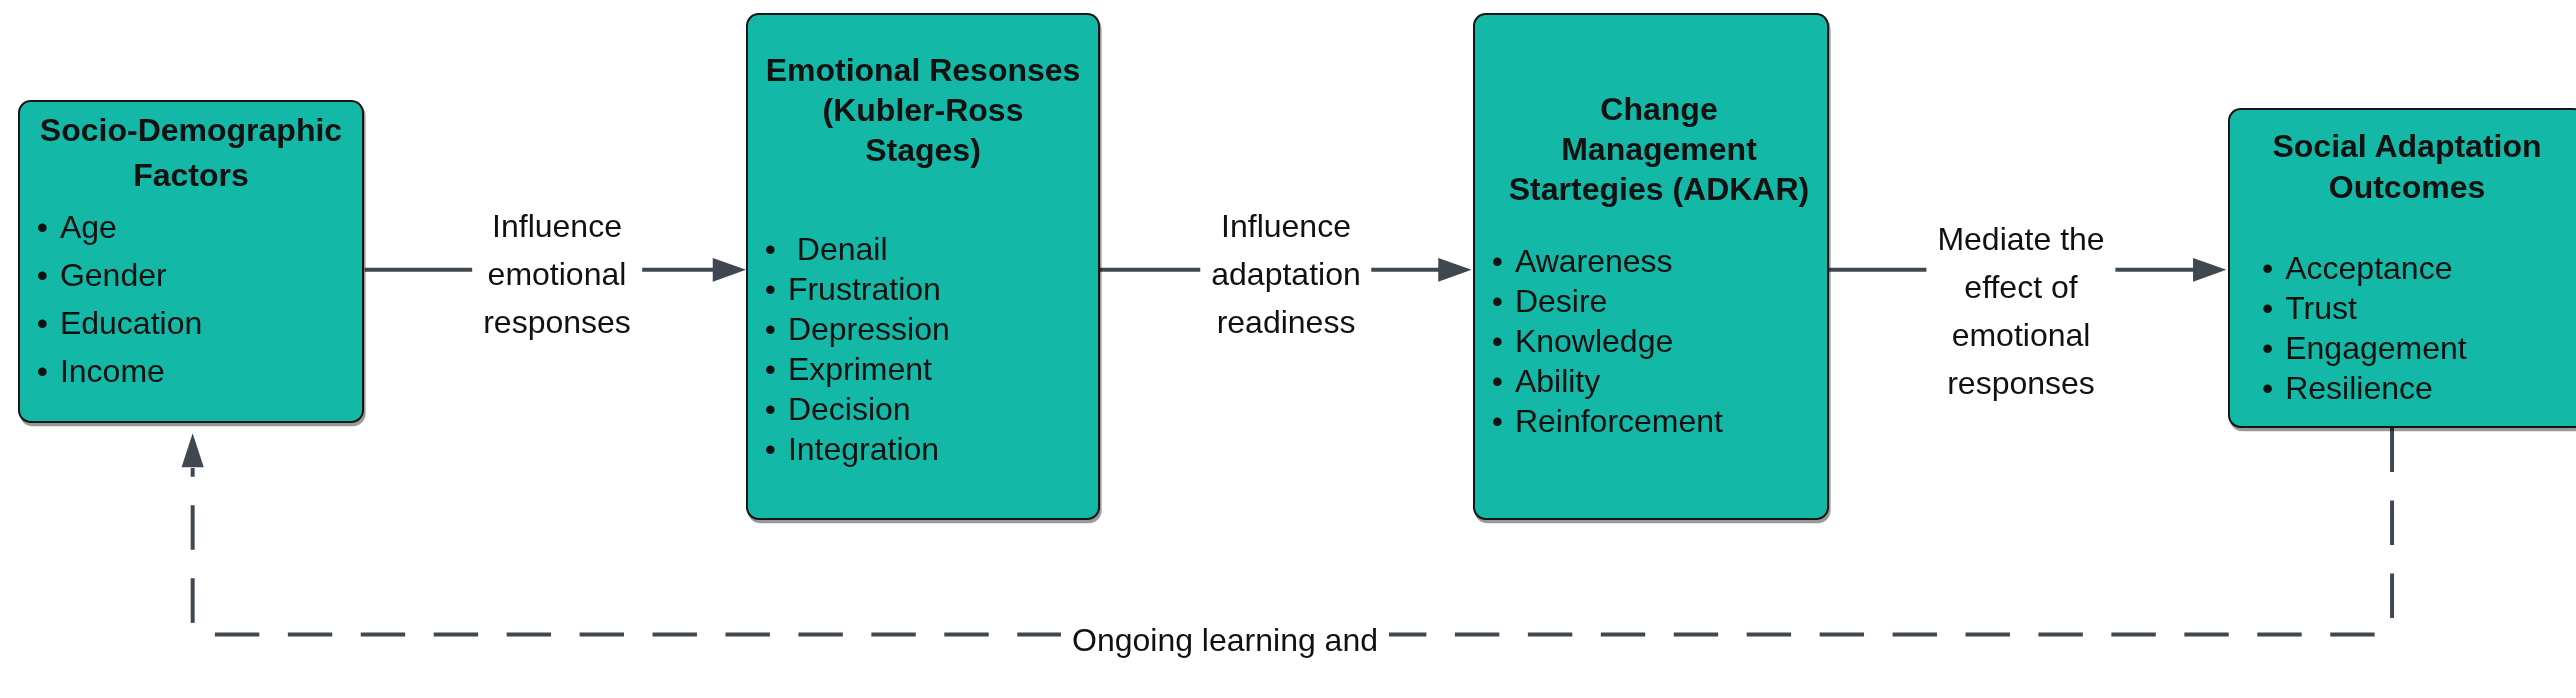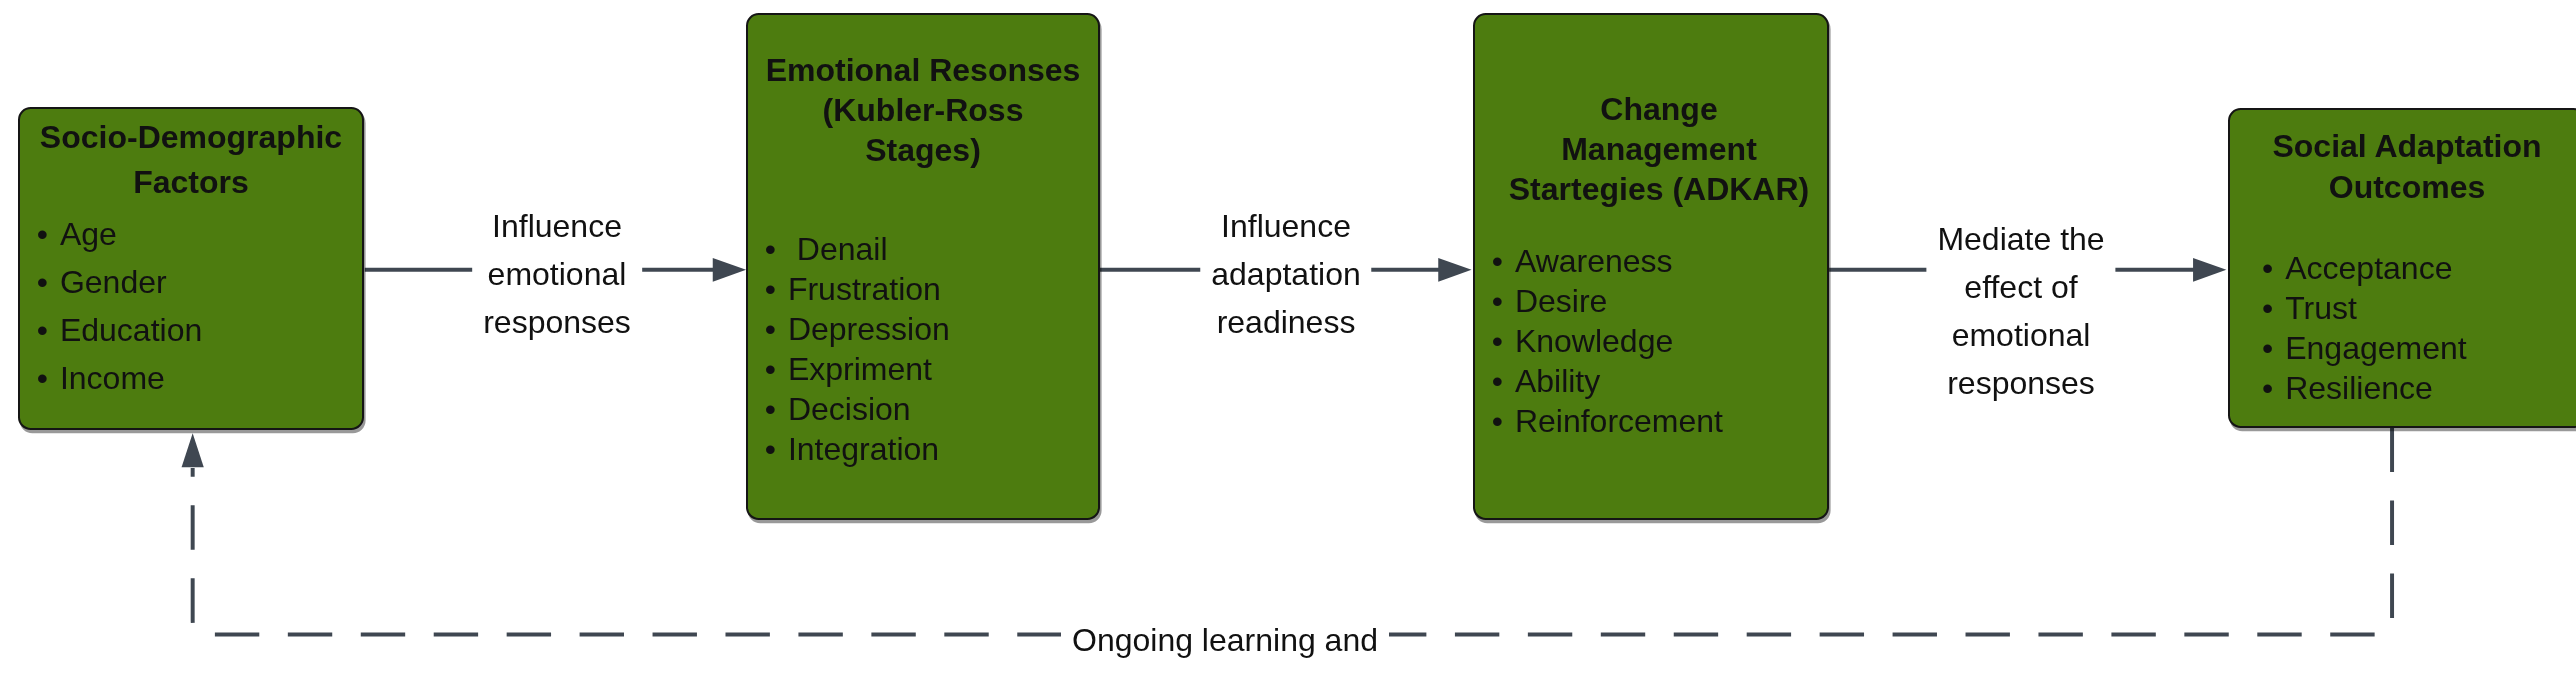--- a/index.html
+++ b/index.html
@@ -10,21 +10,21 @@
     background: #ffffff;
     font-family: "Liberation Sans", "DejaVu Sans", sans-serif;
     color: #111111;
     overflow: hidden;
   }
   #wires { position: absolute; left: 0; top: 0; width: 2576px; height: 699px; }
 
   .box {
     position: absolute;
     box-sizing: border-box;
-    background: #4d7c0f;
+    background: #14b8a6;
     border: 2.4px solid #151515;
     border-radius: 12.7px;
     box-shadow: 1.6px 3.2px 0 rgba(0,0,0,0.4);
   }
   .box-title {
     font-weight: bold;
     font-size: 32px;
     text-align: center;
     white-space: nowrap;
   }
@@ -33,21 +33,21 @@
     margin: 0;
     padding: 0 0 0 16.7px;
   }
   .box li {
     font-size: 32px;
     white-space: pre-wrap;
   }
   .box li::before { content: "\2022"; margin-right: 12px; }
 
   
-  #box-1 { left: 18px;   top: 107px; width: 346px; height: 323px; }
+  #box-1 { left: 18px;   top: 100px; width: 346px; height: 323px; }
   #box-1 .box-title { margin-top: 5.6px;  line-height: 45px; }
   #box-1 ul  { margin-top: 5.6px; }
   #box-1 li  { line-height: 48px; }
   
   #box-2 { left: 746px;  top: 12.7px;  width: 354px; height: 507px; }
   #box-2 .box-title { margin-top: 35px; line-height: 40px; }
   #box-2 ul  { margin-top: 59px; }
   #box-2 li  { line-height: 40px; }
   
   #box-3 { left: 1473px; top: 12.7px;  width: 356px; height: 507px; }

